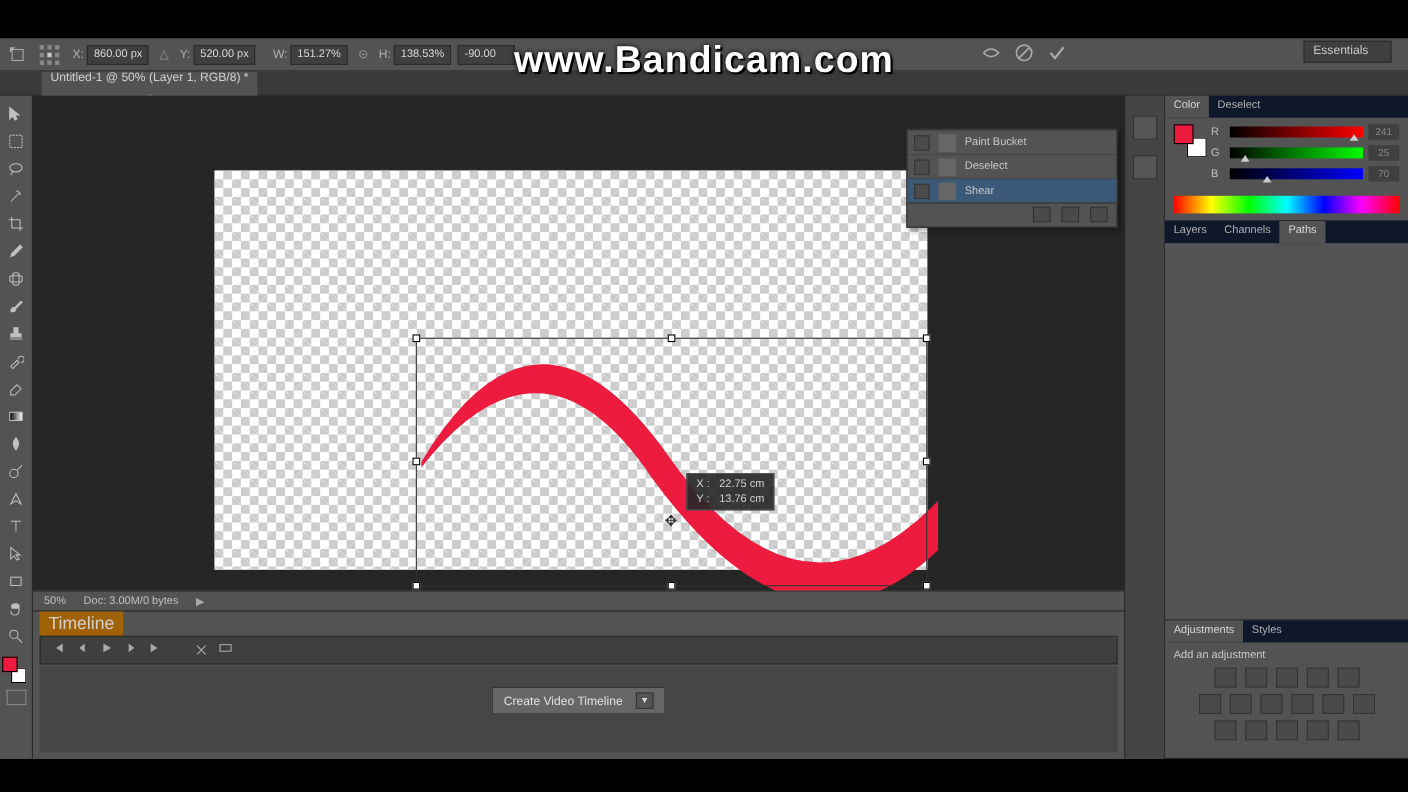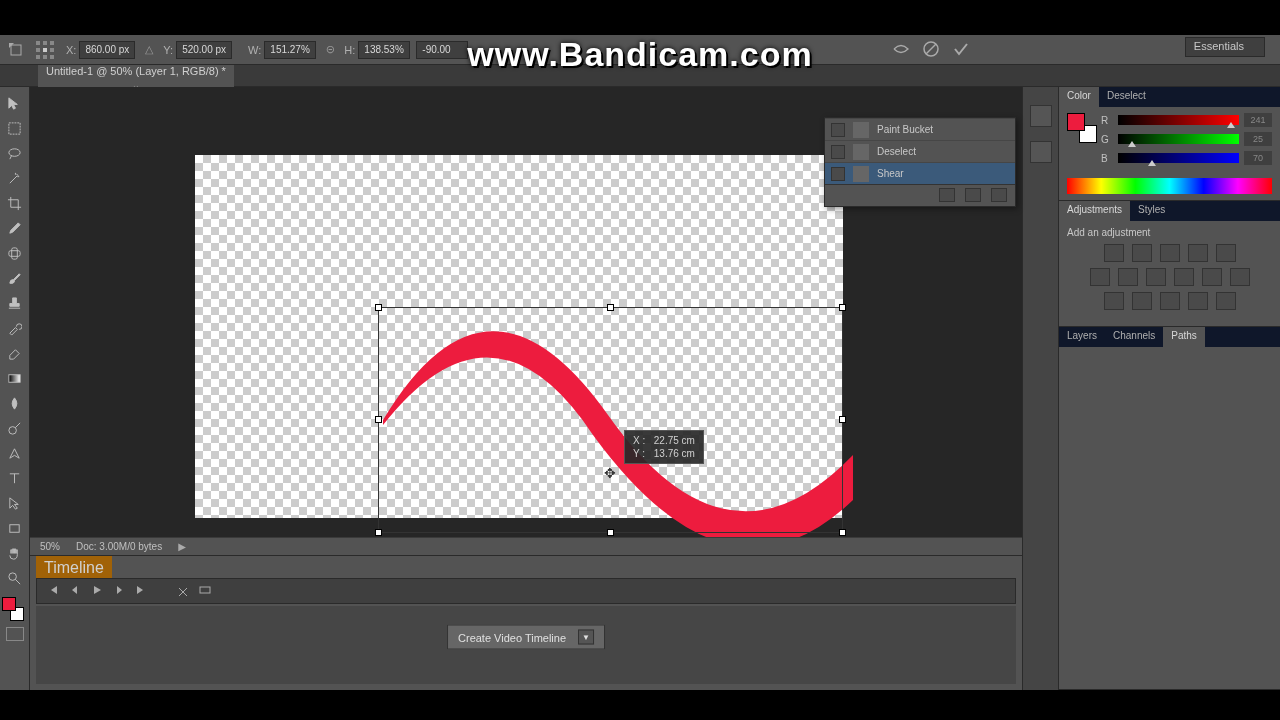--- a/index.html
+++ b/index.html
@@ -411,59 +411,59 @@
               <div class="track b">
                   <div class="thumb" style="left:25%"></div>
                 </div>
               <span class="val">70</span>
             </div>
           </div>
         </div>
         <div class="spectrum"></div>
       </div>
 
-      <div class="panel">
-        <div class="panel-tabs">
-          <div class="tab active">Adjustments</div>
-          <div class="tab">Styles</div>
-        </div>
-        <div class="adjust-body">
-          <div class="title">Add an adjustment</div>
-          <div class="adj-row">
-              <div class="a"></div>
-              <div class="a"></div>
-              <div class="a"></div>
-              <div class="a"></div>
-              <div class="a"></div>
-            </div>
-          <div class="adj-row">
-              <div class="a"></div>
-              <div class="a"></div>
-              <div class="a"></div>
-              <div class="a"></div>
-              <div class="a"></div>
-              <div class="a"></div>
-            </div>
-          <div class="adj-row">
-              <div class="a"></div>
-              <div class="a"></div>
-              <div class="a"></div>
-              <div class="a"></div>
-              <div class="a"></div>
-            </div>
-        </div>
-      </div>
-
       <div class="panel paths-body">
         <div class="panel-tabs">
           <div class="tab">Layers</div>
           <div class="tab">Channels</div>
           <div class="tab active">Paths</div>
         </div>
       </div>
+
+      <div class="panel">
+        <div class="panel-tabs">
+          <div class="tab active">Adjustments</div>
+          <div class="tab">Styles</div>
+        </div>
+        <div class="adjust-body">
+          <div class="title">Add an adjustment</div>
+          <div class="adj-row">
+              <div class="a"></div>
+              <div class="a"></div>
+              <div class="a"></div>
+              <div class="a"></div>
+              <div class="a"></div>
+            </div>
+          <div class="adj-row">
+              <div class="a"></div>
+              <div class="a"></div>
+              <div class="a"></div>
+              <div class="a"></div>
+              <div class="a"></div>
+              <div class="a"></div>
+            </div>
+          <div class="adj-row">
+              <div class="a"></div>
+              <div class="a"></div>
+              <div class="a"></div>
+              <div class="a"></div>
+              <div class="a"></div>
+            </div>
+        </div>
+      </div>
     </div>
   </div>
 
   <div class="history-panel">
     <div class="item">
       <span class="chk"></span>
       <span class="ico"></span>
       <span>Paint Bucket</span>
     </div>
     <div class="item">

